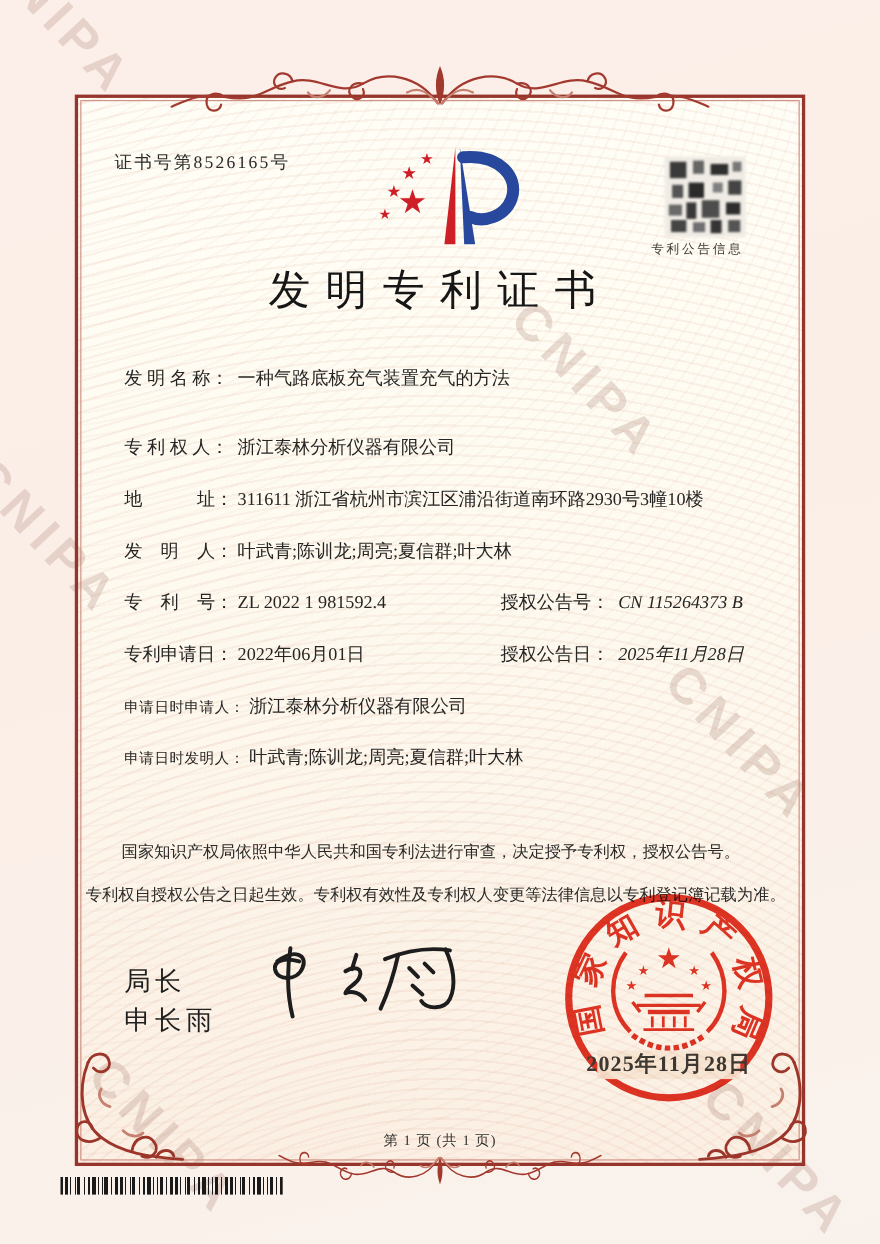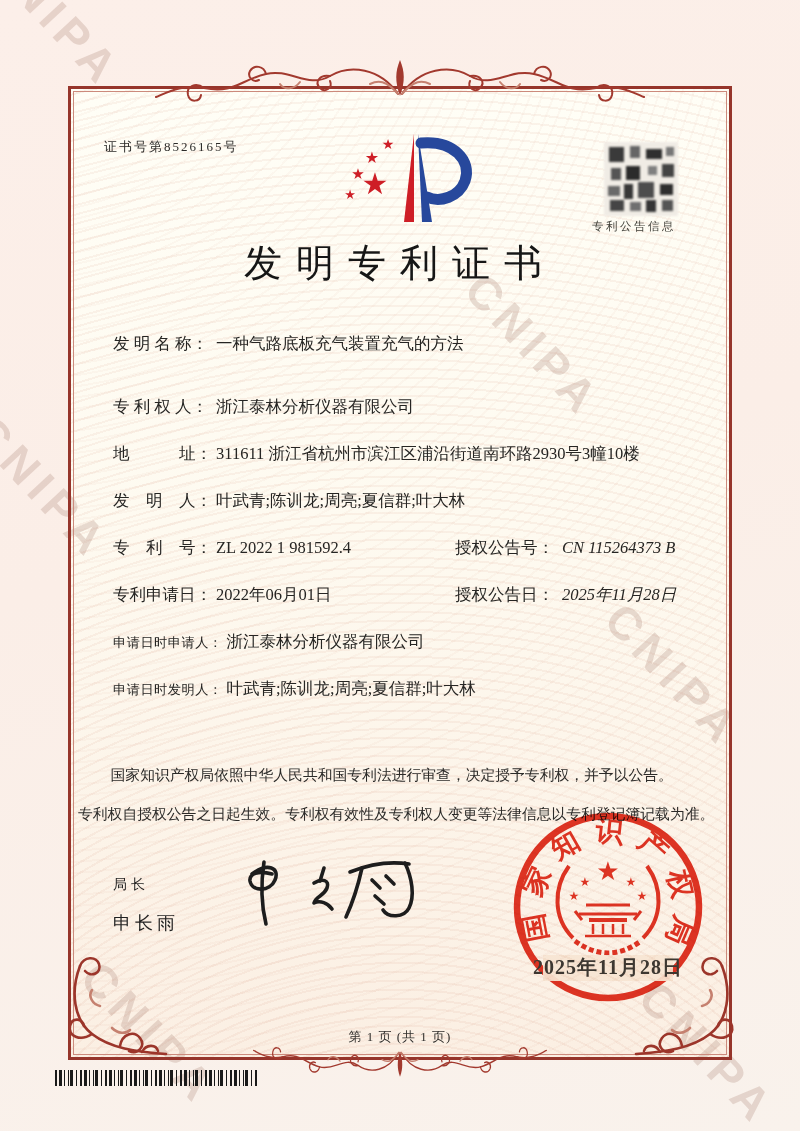--- a/index.html
+++ b/index.html
@@ -27,40 +27,40 @@
   
   .frame{position:absolute;left:68px;top:86px;width:664px;height:974px;border:3px solid #96352b;box-sizing:border-box;}
   .frame::after{content:"";position:absolute;inset:2px;border:1px solid #cc8a7c;}
   
   .band-top{position:absolute;left:150px;top:50px;width:500px;height:56px;}
   .band-bottom{position:absolute;left:250px;top:1044px;width:300px;height:40px;transform:scaleY(-1);}
   .corner{position:absolute;width:120px;height:120px;}
   .corner.br{left:630px;top:950px;}
   .corner.bl{left:52px;top:950px;transform:scaleX(-1);}
   
-  .cert-no{position:absolute;left:104px;top:138px;font-size:13px;letter-spacing:2px;color:#2c2b29;}
+  .cert-no{position:absolute;left:104px;top:138px;font-size:16px;letter-spacing:2px;color:#2c2b29;}
   .logo{position:absolute;left:328px;top:126px;width:148px;height:104px;}
   .qr{position:absolute;left:604px;top:142px;width:74px;height:74px;filter:blur(1.1px);}
   .qr-caption{position:absolute;left:576px;top:219px;width:116px;text-align:center;font-size:11.5px;letter-spacing:2.5px;color:#3f3e37;}
   .title{position:absolute;left:0;top:238px;width:100%;text-align:center;font-size:38px;font-weight:normal;letter-spacing:14px;box-sizing:border-box;color:#161616;}
   
   .fields{position:absolute;left:113px;top:332px;width:580px;font-size:16.5px;}
   .frow{position:relative;height:24px;line-height:24px;margin-bottom:23px;white-space:nowrap;}
   .frow.gap-lg{margin-bottom:39px;}
   .flabel{display:inline-block;min-width:99px;white-space:pre;}
   .flabel.small{font-size:13.2px;min-width:102px;letter-spacing:.5px;}
   .fvalue{margin-left:4px;}
   .fcol2{position:absolute;left:342px;top:0;}
   .fcol2 .fvalue{margin-left:8px;font-style:italic;}
   
   .statement{position:absolute;left:78px;top:756px;width:646px;font-size:14.8px;line-height:38.5px;color:#2b2a28;text-align:justify;}
   .st1{text-indent:2.2em;}
   
-  .commissioner-label{position:absolute;left:113px;top:876px;font-family:"Liberation Sans","DejaVu Sans",sans-serif;font-size:14px;letter-spacing:4px;color:#1f1f1f;}
-  .commissioner-name{position:absolute;left:113px;top:911px;font-family:"Liberation Sans","DejaVu Sans",sans-serif;font-size:18px;letter-spacing:4px;color:#1f1f1f;}
+  .commissioner-label{position:absolute;left:113px;top:876px;font-family:"Liberation Sans","DejaVu Sans",sans-serif;font-size:24px;letter-spacing:4px;color:#1f1f1f;}
+  .commissioner-name{position:absolute;left:113px;top:911px;font-family:"Liberation Sans","DejaVu Sans",sans-serif;font-size:24px;letter-spacing:4px;color:#1f1f1f;}
   .sig{position:absolute;left:228px;top:848px;width:205px;height:95px;}
   
   .seal{position:absolute;left:509px;top:808px;width:198px;height:198px;mix-blend-mode:multiply;opacity:.95;}
   
   .pageno{position:absolute;left:0;top:1028px;width:100%;text-align:center;font-size:13px;letter-spacing:1px;color:#33312e;}
   .barcode{
     position:absolute;left:55px;top:1070px;width:202px;height:16px;
     background:repeating-linear-gradient(90deg,
       #1a1a1a 0 2px, transparent 2px 4px,
       #1a1a1a 4px 7px, transparent 7px 9px,
@@ -184,21 +184,21 @@
     </div>
     <div class="frow">
       <span class="flabel small">申请日时申请人：</span><span class="fvalue">浙江泰林分析仪器有限公司</span>
     </div>
     <div class="frow">
       <span class="flabel small">申请日时发明人：</span><span class="fvalue">叶武青;陈训龙;周亮;夏信群;叶大林</span>
     </div>
   </div>
 
   <div class="statement">
-    <div class="st1">国家知识产权局依照中华人民共和国专利法进行审查，决定授予专利权，并予以公告。</div>
+    <div class="st1">国家知识产权局依照中华人民共和国专利法进行审查，决定授予专利权，授权公告号。</div>
     <div class="st2">专利权自授权公告之日起生效。专利权有效性及专利权人变更等法律信息以专利登记簿记载为准。</div>
   </div>
 
   <div class="commissioner-label">局长</div>
   <div class="commissioner-name">申长雨</div>
 
   <svg class="sig" viewBox="0 0 205 95" fill="none" stroke="#1d1d1d" stroke-width="3.6" stroke-linecap="round" stroke-linejoin="round">
     <path d="M36,14 C33,34 33,56 38,76"></path>
     <path d="M24,26 C40,14 52,20 47,32 C42,44 24,44 22,33 C21,26 30,22 44,26"></path>
     <path d="M96,20 L92,33"></path>

